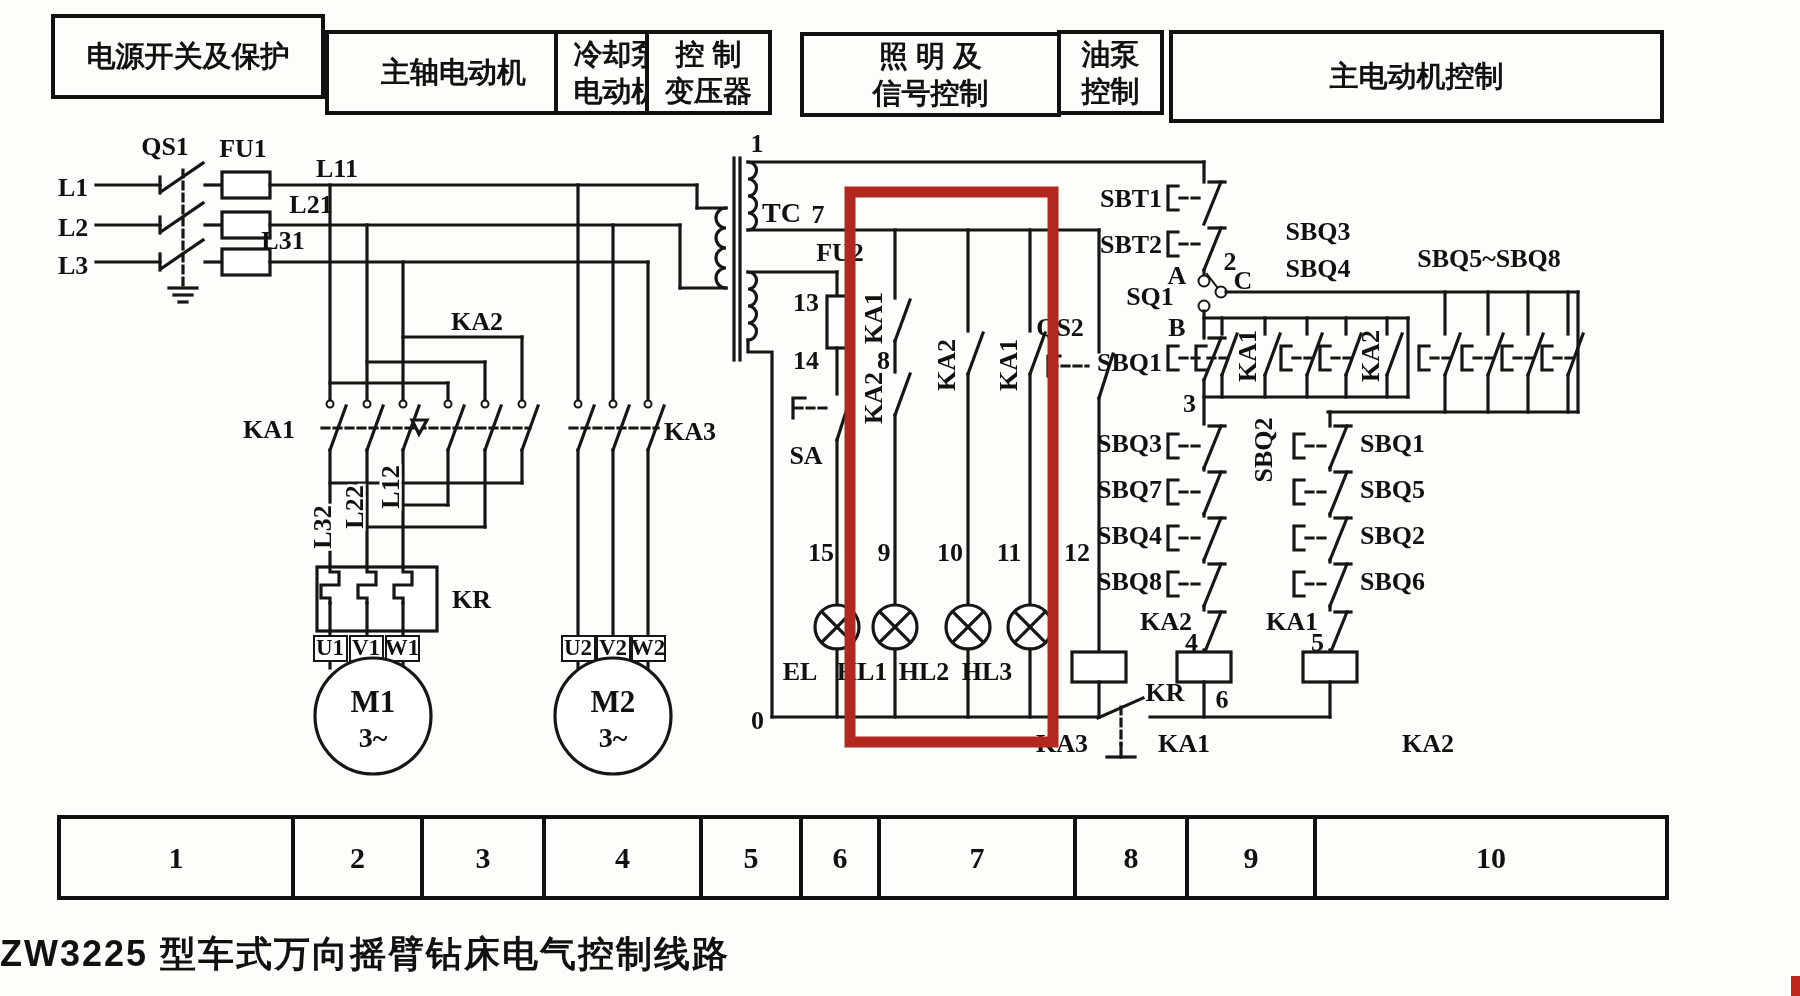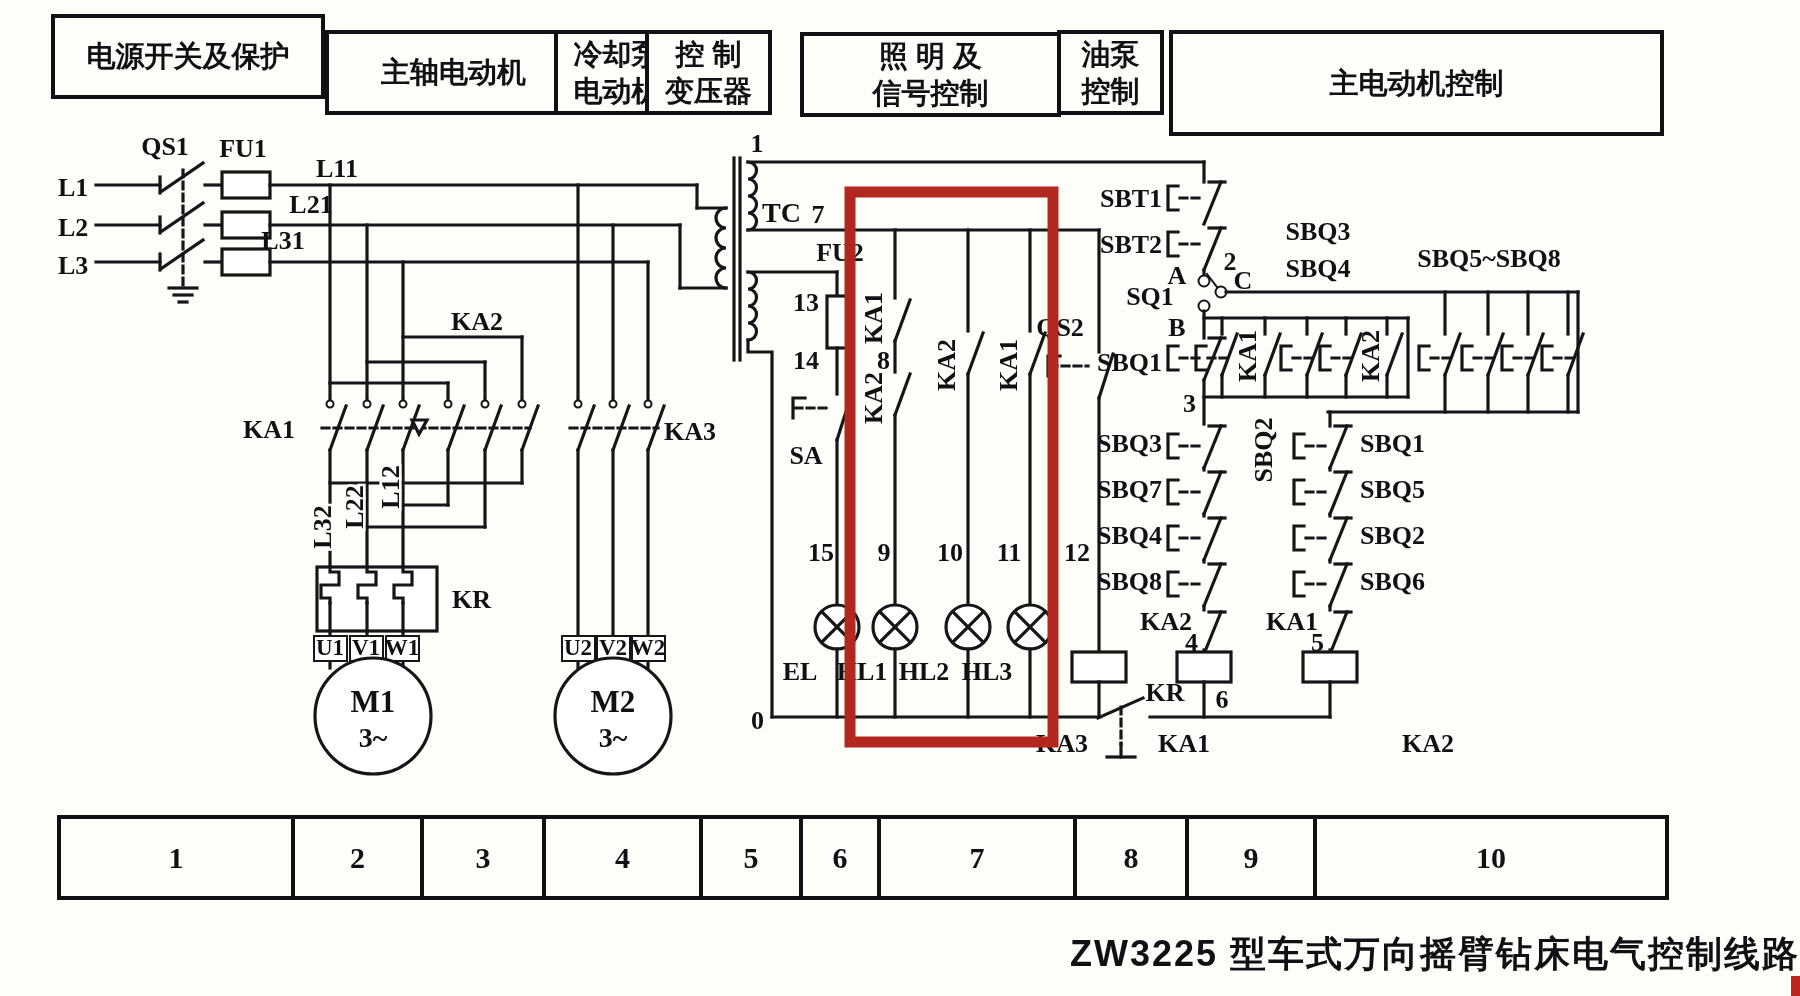--- a/index.html
+++ b/index.html
@@ -13,21 +13,21 @@
   svg .redfill{fill:#c0271c;stroke:none}
   svg text{stroke:none;fill:#111;font-family:"Liberation Serif",serif;font-weight:700;font-size:26px}
   svg text.mid{text-anchor:middle}
   svg text.end{text-anchor:end}
   svg text.sz24{font-size:23px}
   svg text.sz28{font-size:28px}
   svg text.sz31{font-size:31px}
   svg text.halo{paint-order:stroke;stroke:#fdfdfa;stroke-width:5}
   .cell{position:absolute;box-sizing:border-box;border:4px solid #111;background:#fdfdfa;display:flex;align-items:center;justify-content:center;text-align:center;font-family:"Liberation Sans",sans-serif;font-weight:700;font-size:29px;line-height:1.25;white-space:pre-line;color:#111}
   .fcell{font-family:"Liberation Serif",serif;font-size:30px;line-height:1}
-  .caption{position:absolute;left:0;width:1800px;top:930px;text-align:right;font-family:"Liberation Sans",sans-serif;font-weight:700;font-size:36px;color:#111;letter-spacing:2px}
+  .caption{position:absolute;left:0;width:1800px;top:930px;text-align:left;font-family:"Liberation Sans",sans-serif;font-weight:700;font-size:36px;color:#111;letter-spacing:2px}
 </style>
 </head>
 <body>
 
 <div class="stage">
 
 <svg width="1800" height="996" viewBox="0 0 1800 996">
 <defs>
   <g id="eb">
           <path d="M10,0 H0 V24 H10"></path>
@@ -420,21 +420,21 @@
   <div class="cell" style="left:51px;top:14px;width:274px;height:85px">电源开关及保护</div>
   <div class="cell" style="left:325px;top:30px;width:257px;height:85px">主轴电动机</div>
   <div class="cell" style="left:554px;top:30px;width:126px;height:85px">冷却泵
 电动机</div>
   <div class="cell" style="left:645px;top:30px;width:127px;height:85px">控  制
 变压器</div>
   <div class="cell" style="left:800px;top:32px;width:261px;height:85px">照 明 及
 信号控制</div>
   <div class="cell" style="left:1057px;top:30px;width:107px;height:85px">油泵
 控制</div>
-  <div class="cell" style="left:1169px;top:30px;width:495px;height:106px">主电动机控制</div>
+  <div class="cell" style="left:1169px;top:30px;width:495px;height:93px">主电动机控制</div>
 </div>
 
 <div>
   <div class="cell fcell" style="left:57px;top:815px;width:238px;height:85px">1</div>
   <div class="cell fcell" style="left:291px;top:815px;width:133px;height:85px">2</div>
   <div class="cell fcell" style="left:420px;top:815px;width:126px;height:85px">3</div>
   <div class="cell fcell" style="left:542px;top:815px;width:161px;height:85px">4</div>
   <div class="cell fcell" style="left:699px;top:815px;width:104px;height:85px">5</div>
   <div class="cell fcell" style="left:799px;top:815px;width:82px;height:85px">6</div>
   <div class="cell fcell" style="left:877px;top:815px;width:200px;height:85px">7</div>

